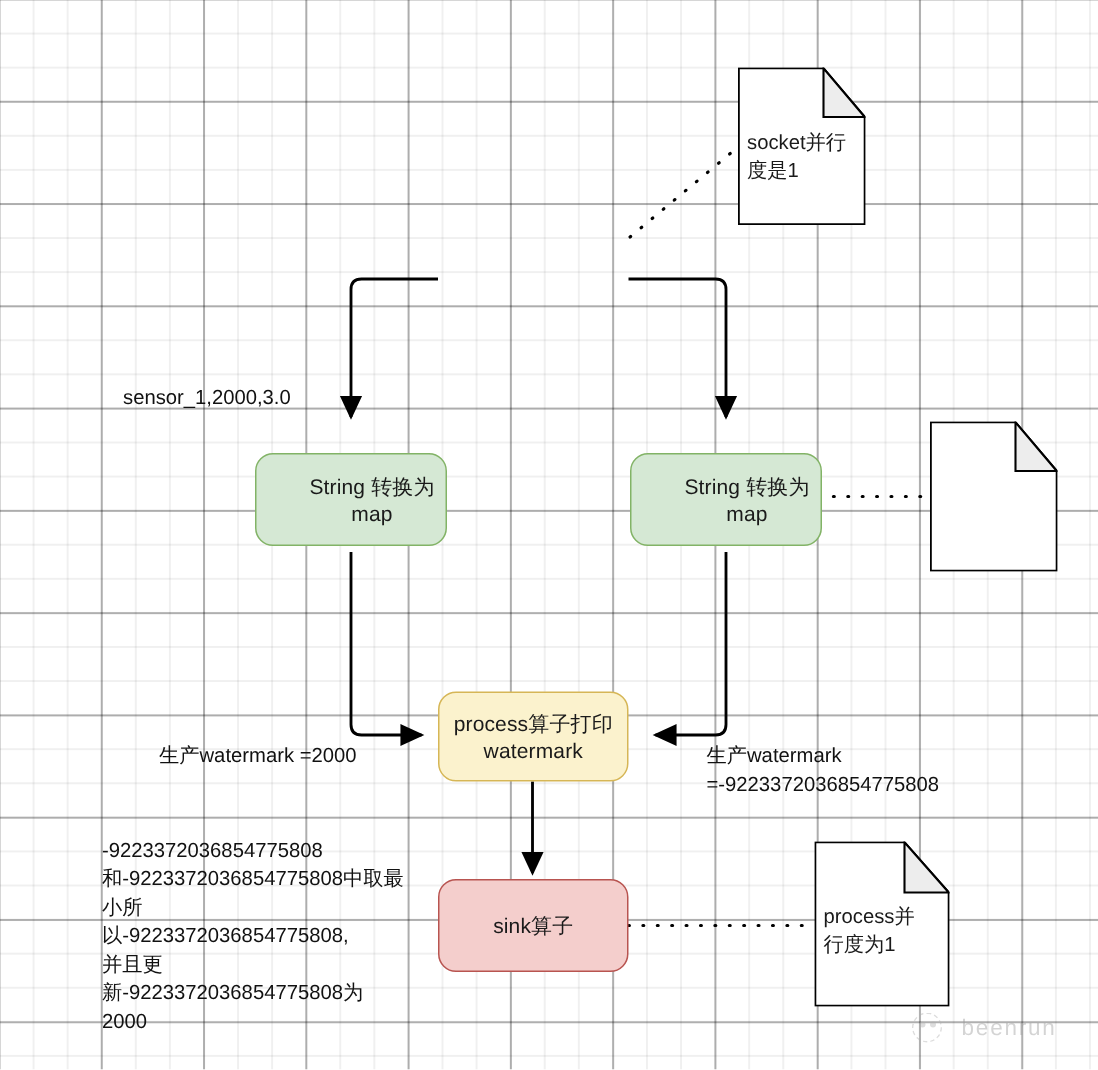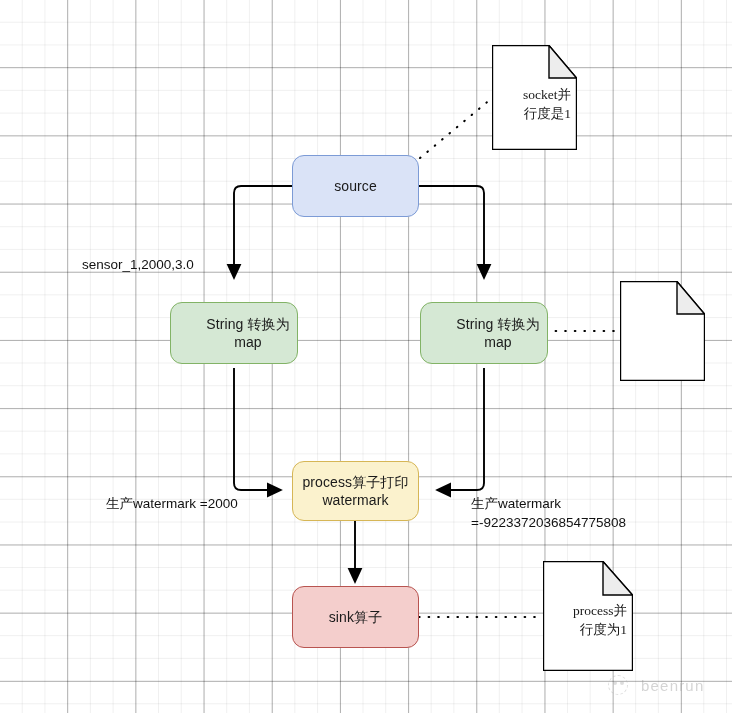--- a/index.html
+++ b/index.html
@@ -71,26 +71,25 @@
     position: absolute;
     box-sizing: border-box;
     font-size: 13.5px;
     line-height: 19px;
     color: #1a1a1a;
     text-align: center;
   }
   .note svg { position: absolute; left: 0; top: 0; }
   .note-text {
     position: absolute;
-    left: 20px;
+    left: 6px;
     right: 6px;
     top: 48px;
-    text-align: right;
+    text-align: left;
     white-space: pre-line;
-    font-family: Liberation Serif, serif;
   }
   .free-label {
     position: absolute;
     font-size: 13.5px;
     line-height: 19px;
     color: #111111;
     white-space: pre-line;
     text-align: left;
   }
   .wm {
@@ -148,23 +147,20 @@
 
     <path d="M 355 521 L 355 582" fill="none" stroke="#000000" stroke-width="1.9" marker-end="url(#arrowhead)"></path>
 
     <path d="M 420 158 L 492 98" fill="none" stroke="#000000" stroke-width="2.1" stroke-linecap="round" stroke-dasharray="0.6 9"></path>
 
     <path d="M 546 331 L 620 331" fill="none" stroke="#000000" stroke-width="2.1" stroke-linecap="round" stroke-dasharray="0.6 9"></path>
 
     <path d="M 419 617 L 543 617" fill="none" stroke="#000000" stroke-width="2.1" stroke-linecap="round" stroke-dasharray="0.6 9"></path>
   </svg>
 
-  <div class="node node-source" style="left:292px; top:155px; width:127px; height:62px;">
-    <span>source</span>
-  </div>
 
   <div class="node node-map" style="left:170px; top:302px; width:128px; height:62px;">
     <span>String 转换为map</span>
   </div>
 
   <div class="node node-map" style="left:420px; top:302px; width:128px; height:62px;">
     <span>String 转换为map</span>
   </div>
 
   <div class="node node-sink" style="left:292px; top:586px; width:127px; height:62px;">
@@ -199,19 +195,25 @@
 行度为1</div>
   </div>
 
   <div class="free-label" style="left:82px; top:255px;">sensor_1,2000,3.0</div>
 
   <div class="free-label" style="left:106px; top:494px;">生产watermark =2000</div>
 
   <div class="free-label" style="left:471px; top:494px;">生产watermark
 =-9223372036854775808</div>
 
+  <div class="free-label" style="left:68px; top:557px; width:212px;">-9223372036854775808
+和-9223372036854775808中取最小所
+以-9223372036854775808,
+并且更
+新-9223372036854775808为
+2000</div>
 
   <div class="wm" style="left:608px; top:675px;">
     <span class="wm-mark"></span>
     <span>beenrun</span>
   </div>
 
 </div>
 
 </body></html>

